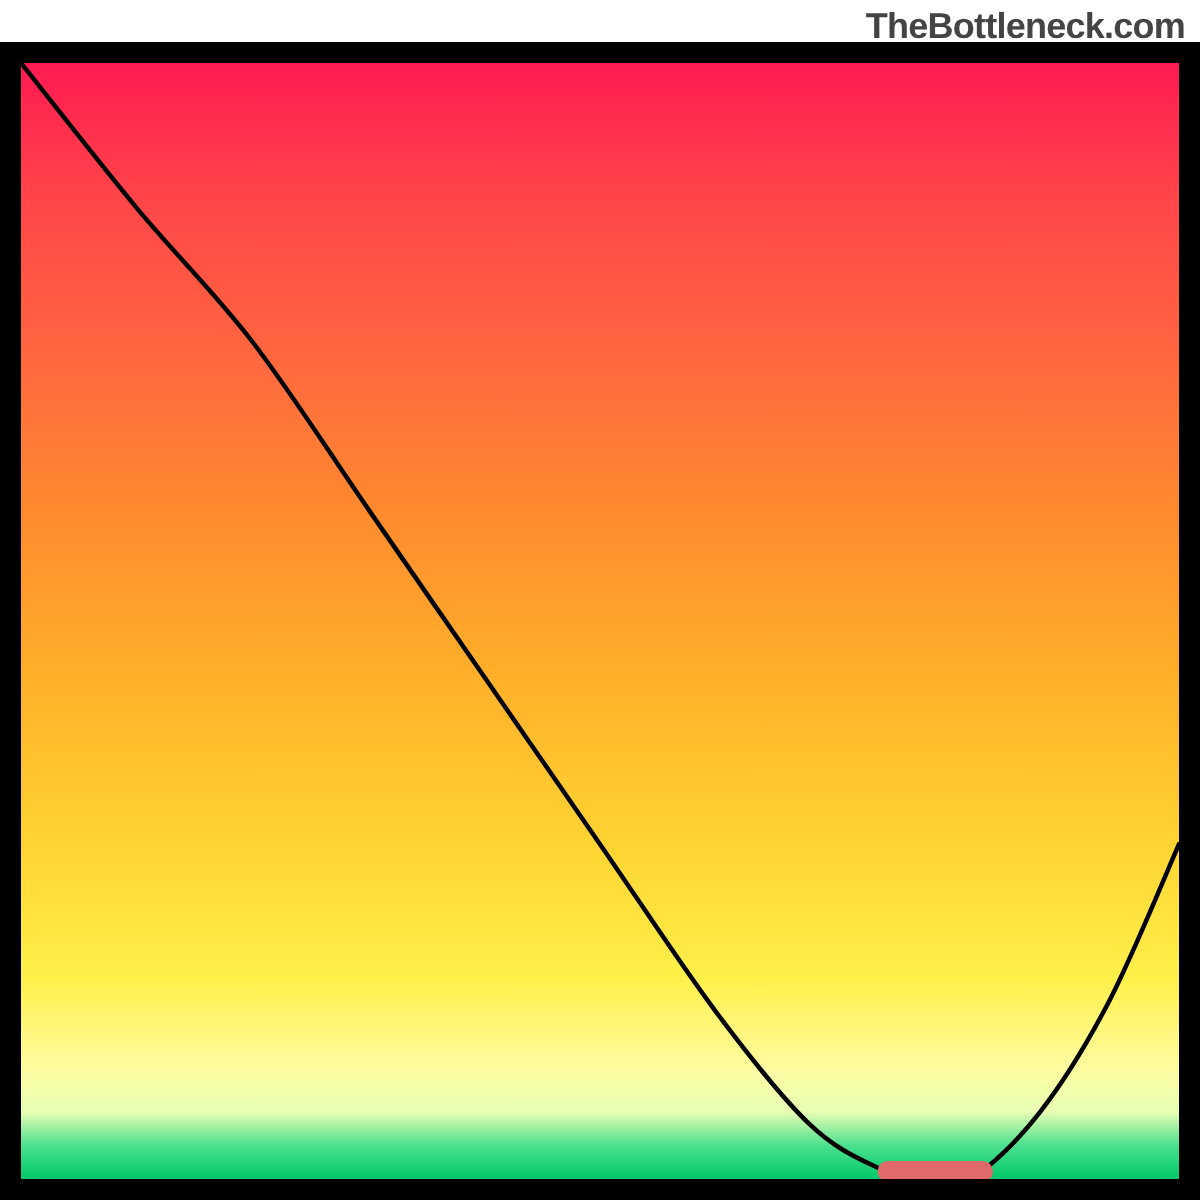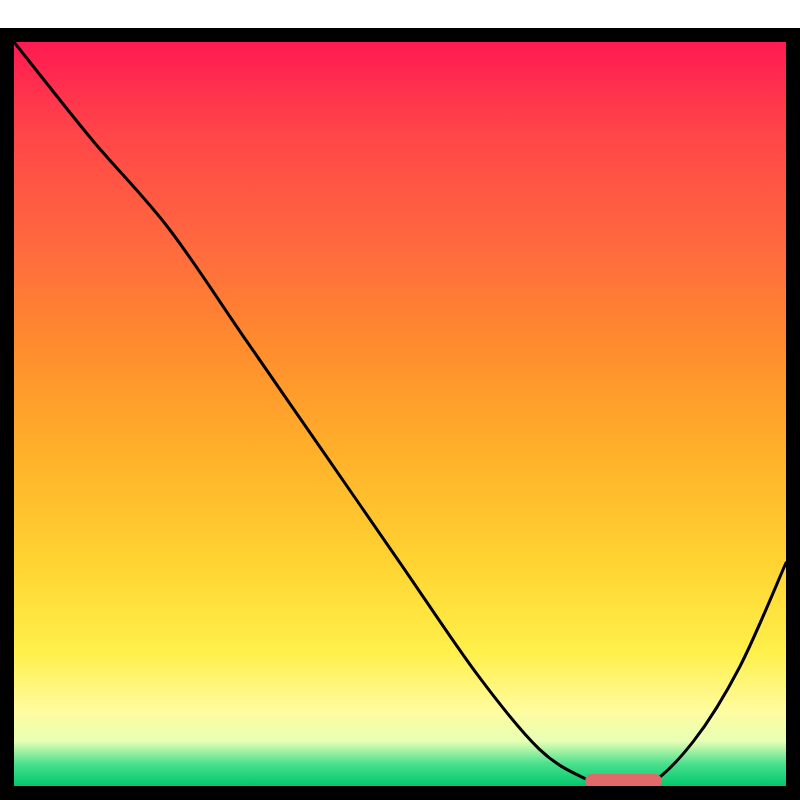--- a/index.html
+++ b/index.html
@@ -76,20 +76,21 @@
     position: absolute;
     background: #e06a6a;
     border-radius: 8px;
   }
 </style>
 </head>
 <body>
 
 <div class="frame">
 
+  <div class="watermark">TheBottleneck.com</div>
 
   <div class="plot-border"></div>
 
   <div class="plot-area">
     <div class="gradient"></div>
 
     <svg class="curve" viewBox="0 0 772 744" preserveAspectRatio="none">
       <path id="curve-path" fill="none" stroke="#000000" stroke-width="3" stroke-linecap="round" stroke-linejoin="round" d="M 0 0 C 12.866666666666667 16.120000000000005, 51.46666666666667 65.72000000000003, 77.2 96.72000000000003 C 102.93333333333334 127.72000000000003, 128.66666666666669 152.52, 154.4 186 C 180.13333333333333 219.48, 205.86666666666667 260.40000000000003, 231.6 297.6 C 257.3333333333333 334.8, 283.06666666666666 372, 308.8 409.2 C 334.53333333333336 446.4, 360.26666666666665 483.59999999999997, 386 520.8 C 411.73333333333335 558, 440.03999999999996 601.4, 463.2 632.4 C 486.36 663.4, 506.9466666666667 689.4399999999999, 524.96 706.8 C 542.9733333333334 724.16, 558.4133333333333 730.3599999999999, 571.28 736.56 C 584.1466666666666 742.76, 591.8666666666667 742.76, 602.16 744 C 612.4533333333333 745.24, 620.1733333333333 751.44, 633.04 744 C 645.9066666666666 736.56, 663.9200000000001 719.2, 679.36 699.36 C 694.8 679.52, 710.24 654.72, 725.68 624.96 C 741.1199999999999 595.2, 764.28 538.16, 772 520.8"></path>
     </svg>
 

